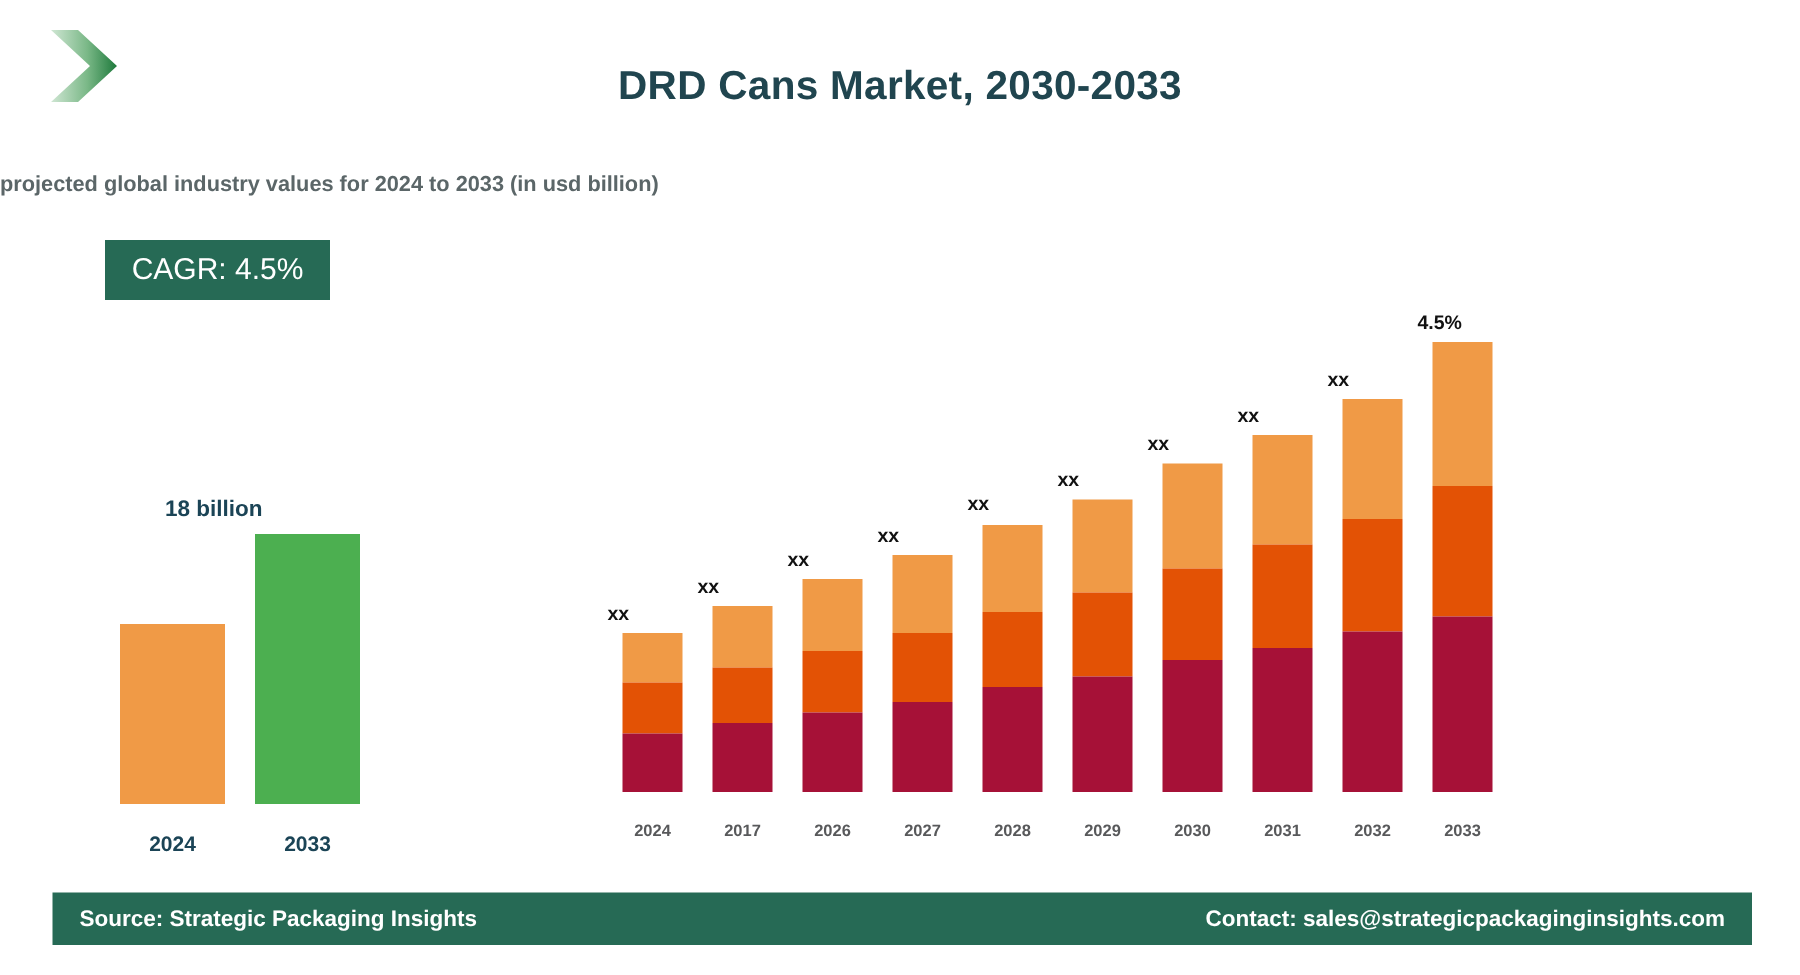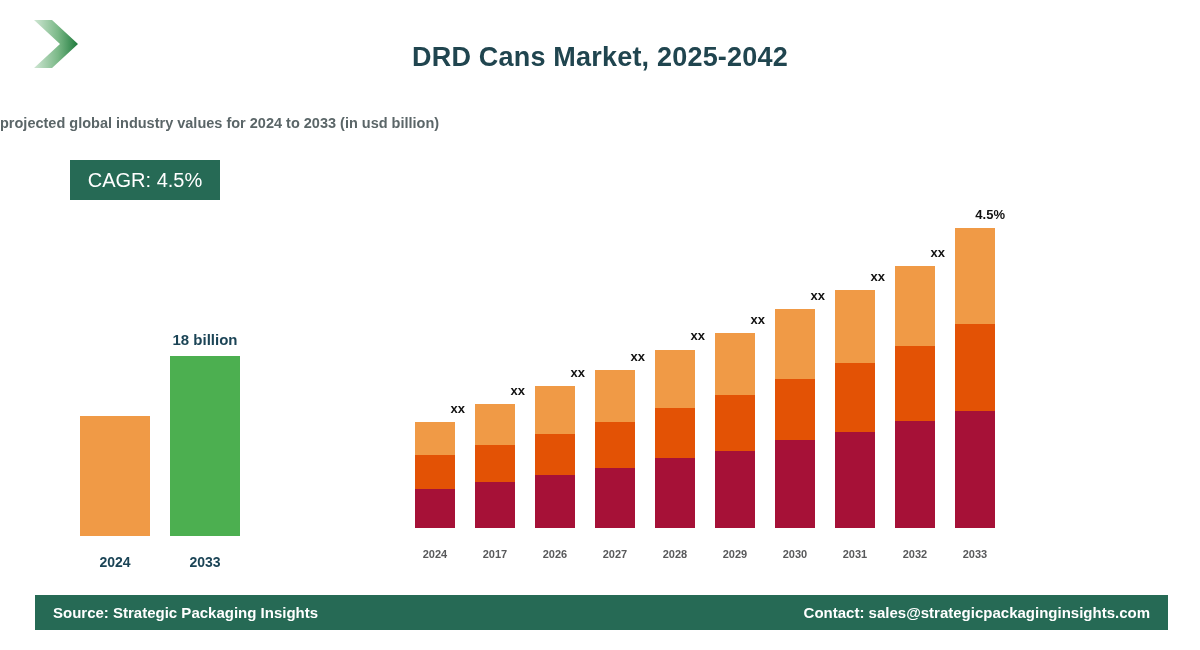--- a/index.html
+++ b/index.html
@@ -40,34 +40,34 @@
     background:#266A55;color:#fff;
     display:flex;align-items:center;justify-content:center;
     font-size:20px;
   }
 
   
   .cmp{position:absolute;left:55px;top:300px;width:230px;height:270px;}
   .cmp-col{position:absolute;bottom:34px;width:70px;}
   .cmp-bar{width:100%;position:absolute;bottom:0;}
   .cmp-val{
-    position:absolute;width:190px;text-align:center;
+    position:absolute;width:190px;text-align:left;
     font-size:15px;font-weight:bold;color:#1b4456;
   }
   .cmp-year{
     position:absolute;bottom:0;width:70px;text-align:center;
     font-size:14px;font-weight:bold;color:#1b4456;
   }
 
   
   .stack{position:absolute;left:400px;top:200px;width:620px;height:360px;}
   .sbar{position:absolute;bottom:32px;width:40px;}
   .seg{width:100%;display:block;}
   .stop{
-    position:absolute;width:60px;text-align:right;
+    position:absolute;width:60px;text-align:left;
     font-size:13px;font-weight:bold;color:#111;
   }
   .syear{
     position:absolute;bottom:0;width:60px;text-align:center;
     font-size:11px;font-weight:bold;color:#58595b;
   }
 
   
   .footer{
     position:absolute;left:35px;top:595px;width:1133px;height:35px;
@@ -91,21 +91,21 @@
           <stop offset="0%" stop-color="#cfe6d3"></stop>
           <stop offset="55%" stop-color="#7ab887"></stop>
           <stop offset="100%" stop-color="#1e7a3c"></stop>
         </linearGradient>
       </defs>
       <path d="M4 4 L30 28 L4 52 L22 52 L48 28 L22 4 Z" fill="url(#gch)"></path>
     </svg>
   </div>
 </div>
 
-<div class="title">DRD Cans Market, 2025-2042</div>
+<div class="title">DRD Cans Market, 2030-2033</div>
 <div class="subtitle">projected global industry values for 2024 to 2033 (in usd billion)</div>
 
 <div class="cagr">CAGR: 4.5%</div>
 
 <div class="cmp">
     <div class="cmp-col" style="left: 25px; height: 200px;">
       <div class="cmp-bar" style="height: 120px; background: rgb(240, 154, 70);"></div>
     </div>
     <div class="cmp-year" style="left: 25px;">2024</div>
     <div class="cmp-col" style="left: 115px; height: 200px;">

